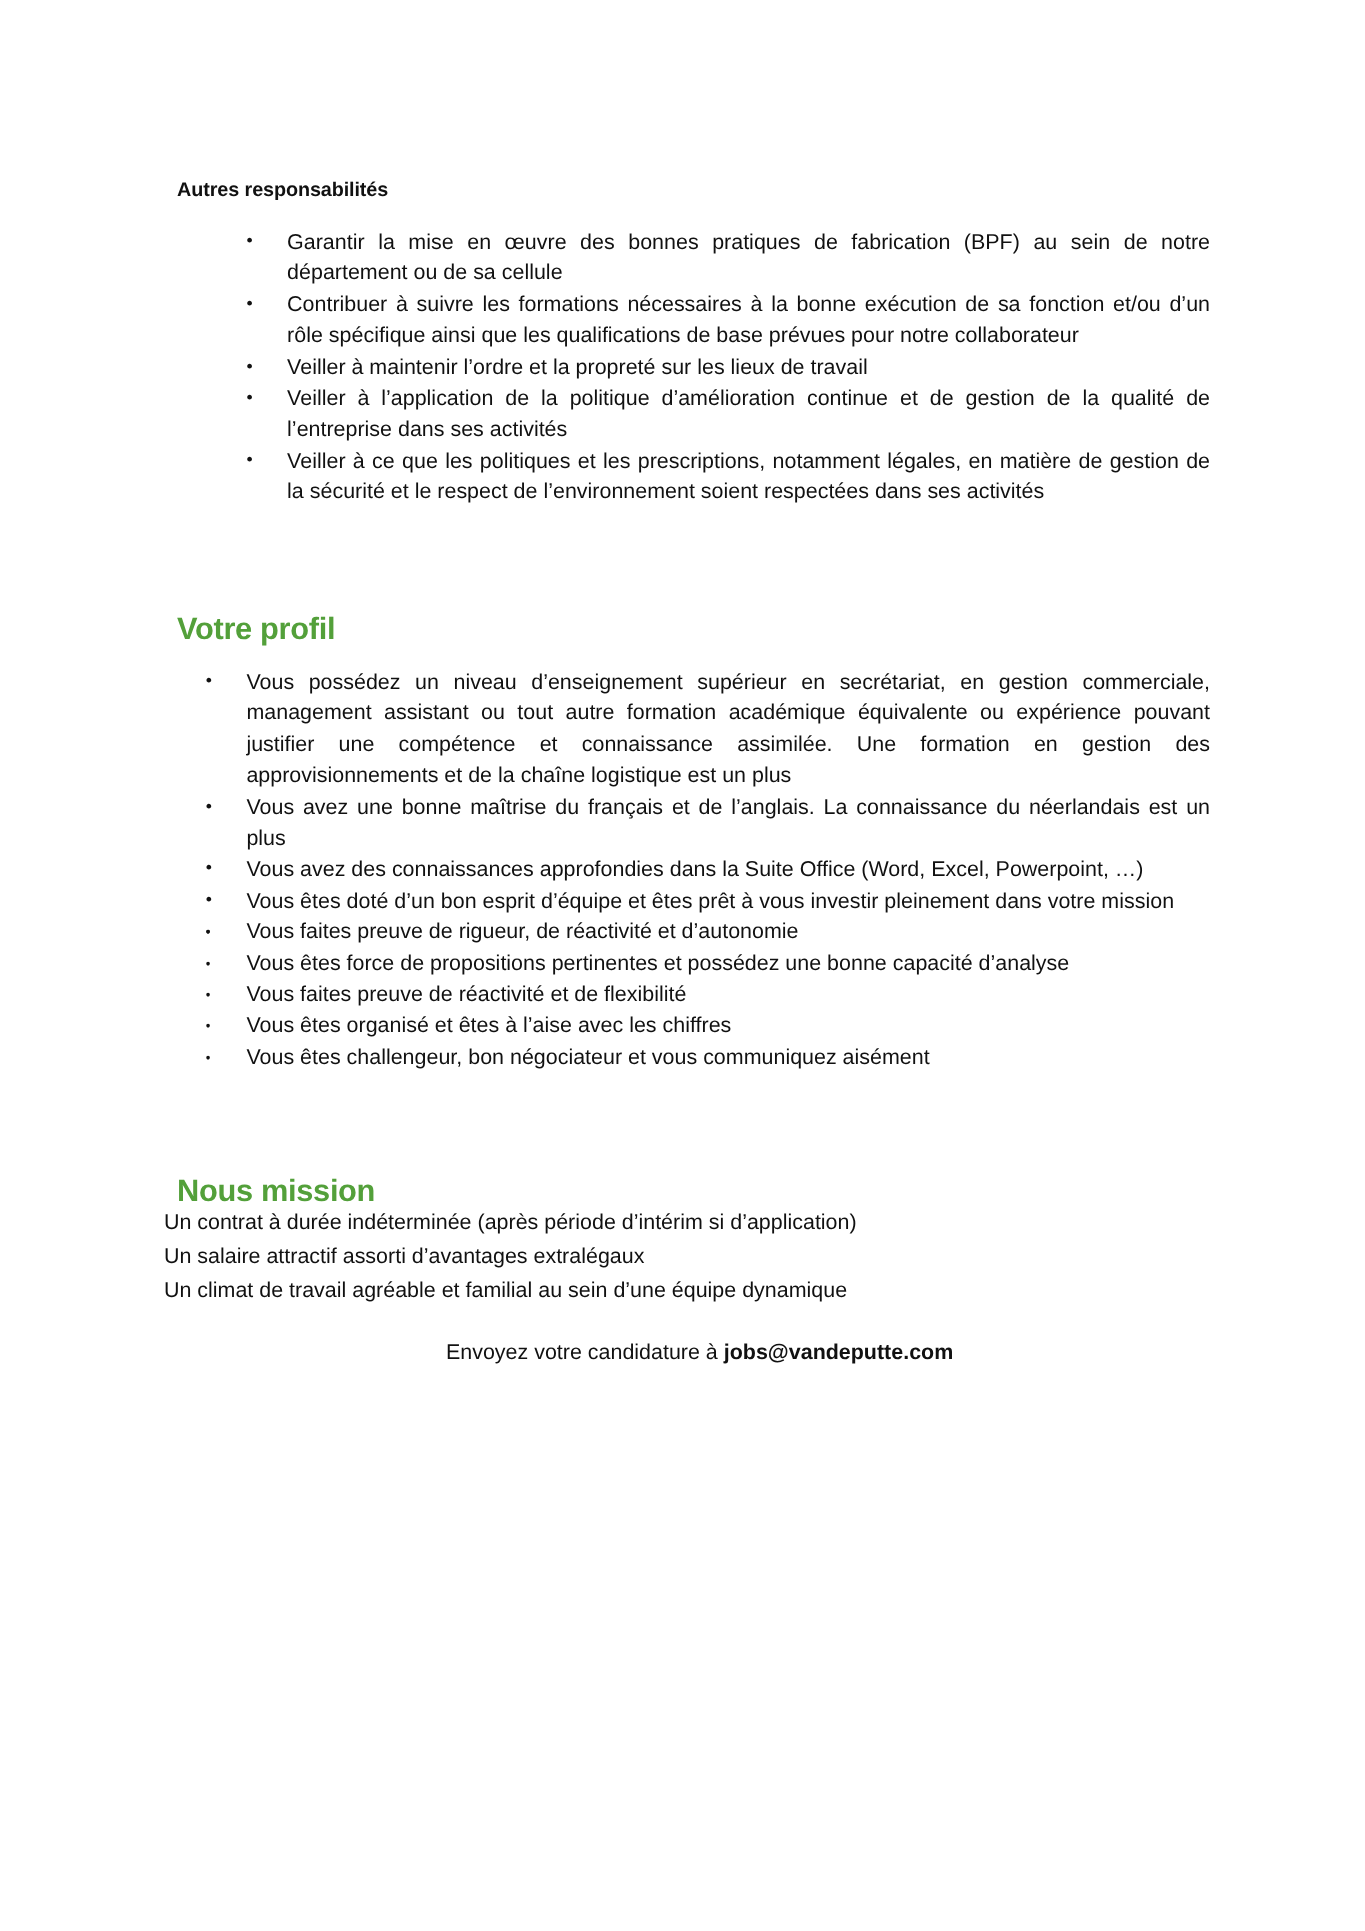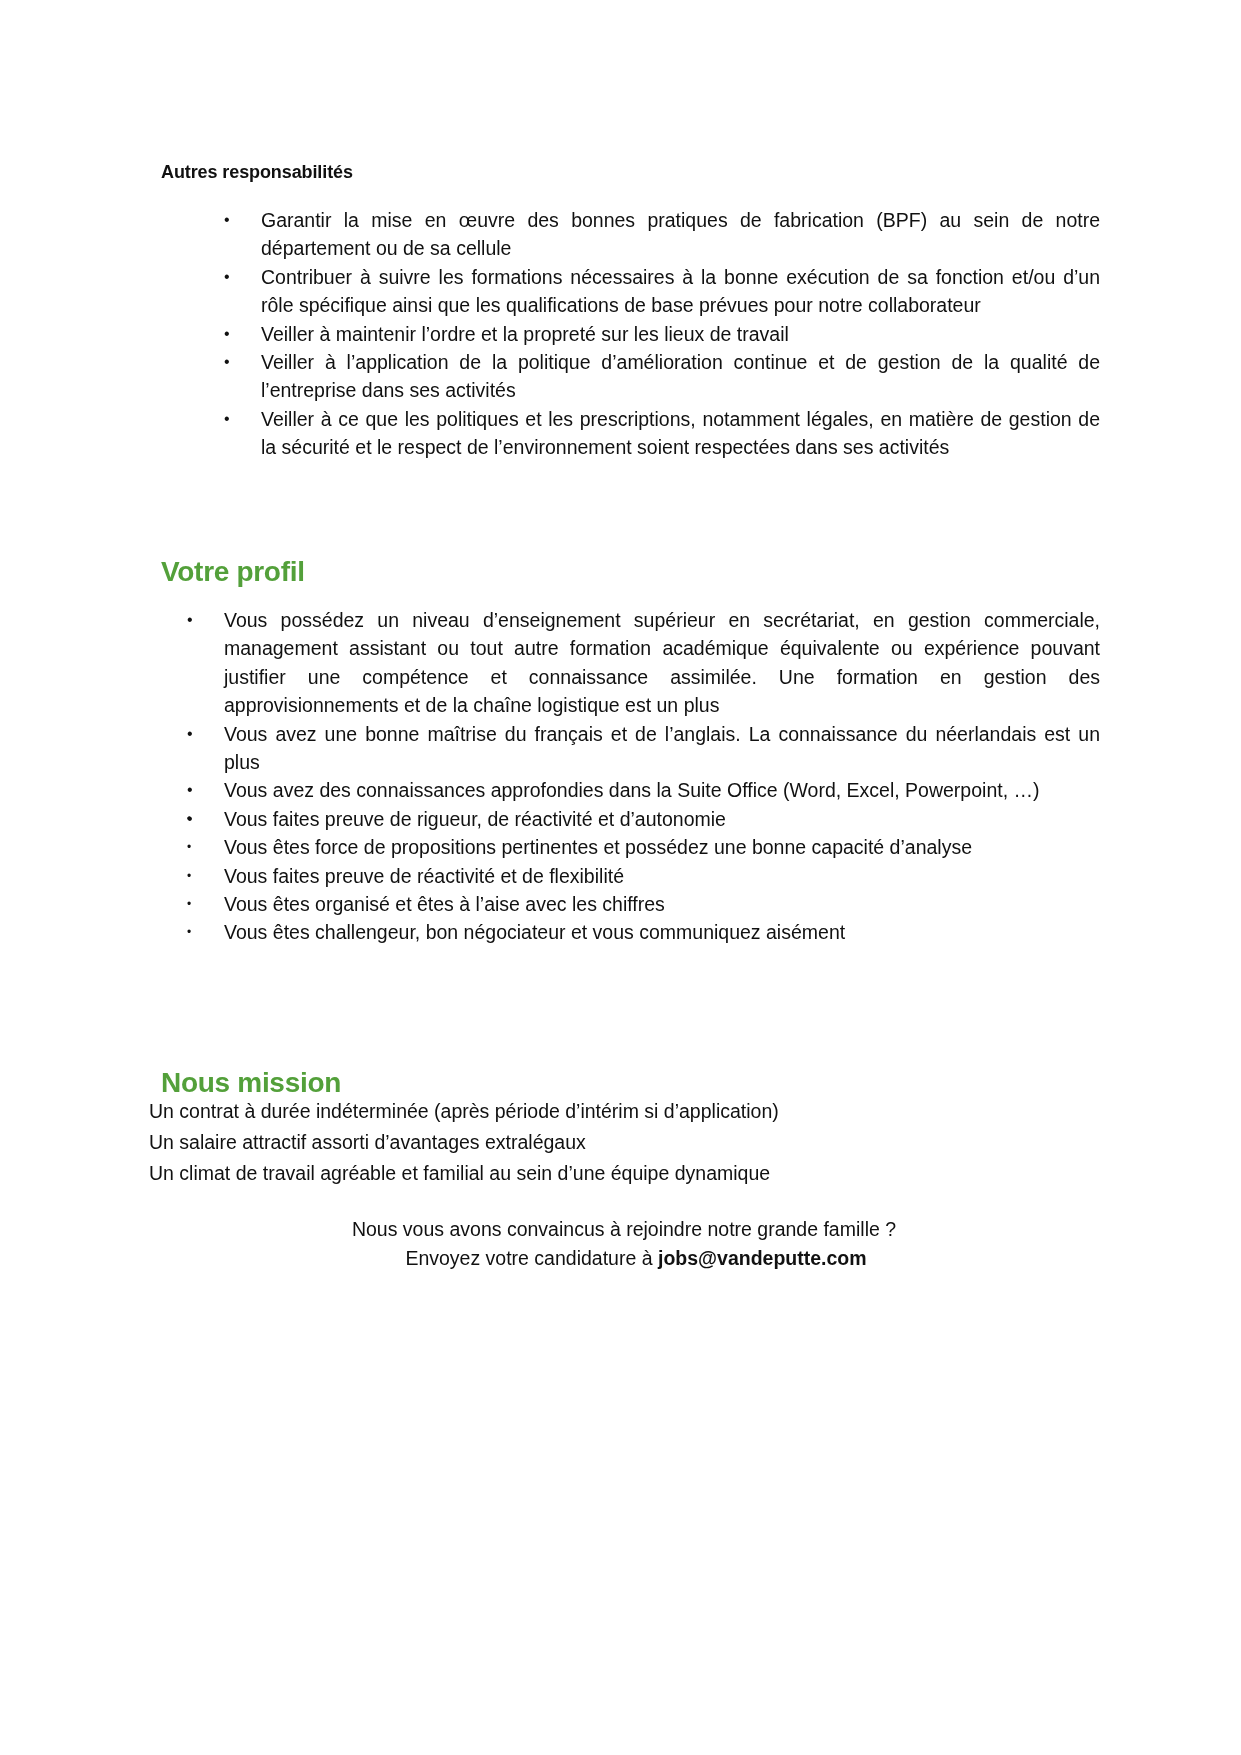--- a/index.html
+++ b/index.html
@@ -110,35 +110,34 @@
     <li><span class="bullet">•</span><span>Veiller à l’application de la politique d’amélioration continue et de gestion de la qualité de l’entreprise dans ses activités</span></li>
     <li><span class="bullet">•</span><span>Veiller à ce que les politiques et les prescriptions, notamment légales, en matière de gestion de la sécurité et le respect de l’environnement soient respectées dans ses activités</span></li>
   </ul>
 
   <h2 class="section-title profile-title">Votre profil</h2>
 
   <ul class="bullets profile-list">
     <li><span class="bullet">•</span><span>Vous possédez un niveau d’enseignement supérieur en secrétariat, en gestion commerciale, management assistant ou tout autre formation académique équivalente ou expérience pouvant justifier une compétence et connaissance assimilée. Une formation en gestion des approvisionnements et de la chaîne logistique est un plus</span></li>
     <li><span class="bullet">•</span><span>Vous avez une bonne maîtrise du français et de l’anglais. La connaissance du néerlandais est un plus</span></li>
     <li><span class="bullet">•</span><span>Vous avez des connaissances approfondies dans la Suite Office (Word, Excel, Powerpoint, …)</span></li>
-    <li><span class="bullet">•</span></li>
+    <li><span class="bullet">•</span><span>Vous êtes doté d’un bon esprit d’équipe et êtes prêt à vous investir pleinement dans votre mission</span></li>
     <li class="small"><span class="bullet">•</span></li>
     <li class="small"><span class="bullet">•</span><span>Vous faites preuve de rigueur, de réactivité et d’autonomie</span></li>
     <li class="small"><span class="bullet">•</span><span>Vous êtes force de propositions pertinentes et possédez une bonne capacité d’analyse</span></li>
     <li class="small"><span class="bullet">•</span><span>Vous faites preuve de réactivité et de flexibilité</span></li>
     <li class="small"><span class="bullet">•</span><span>Vous êtes organisé et êtes à l’aise avec les chiffres</span></li>
     <li class="small"><span class="bullet">•</span><span>Vous êtes challengeur, bon négociateur et vous communiquez aisément</span></li>
   </ul>
 
   <h2 class="section-title offer-title">Nous mission</h2>
 
   <div class="offer-lines">
     <div>Un contrat à durée indéterminée (après période d’intérim si d’application)</div>
     <div>Un salaire attractif assorti d’avantages extralégaux</div>
     <div>Un climat de travail agréable et familial au sein d’une équipe dynamique</div>
   </div>
 
   <div class="closing">
-    <div>Nous vous avons convaincus à rejoindre notre grande famille ?</div>
     <div><span style="white-space: pre; margin-left: 24px;">Envoyez votre candidature à </span><span class="email">jobs@vandeputte.com</span></div>
   </div>
 
 </div>
 
 </body></html>

